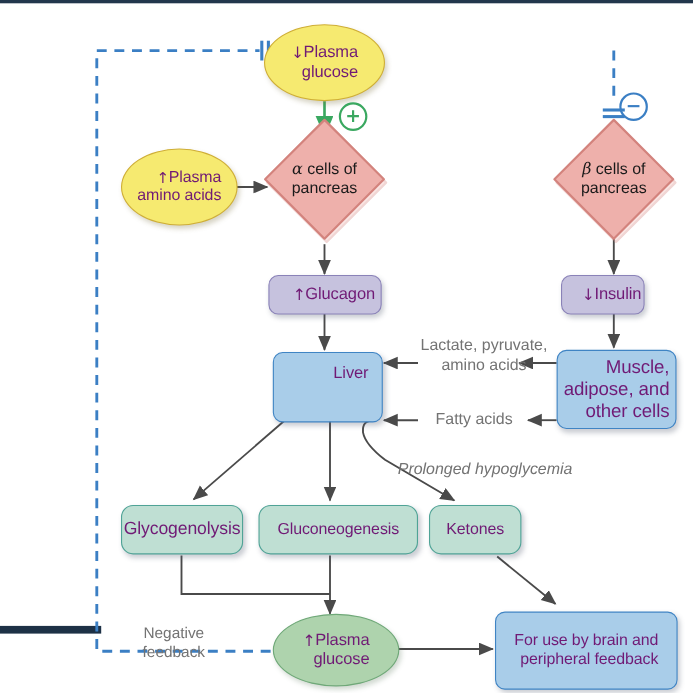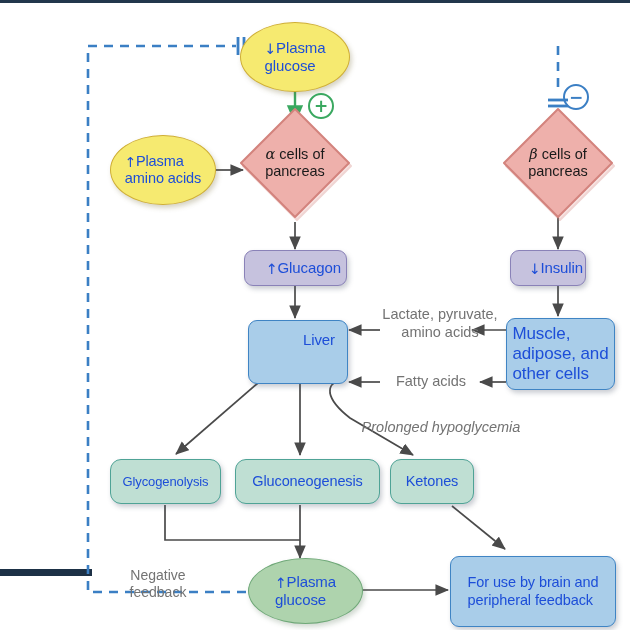--- a/index.html
+++ b/index.html
@@ -29,22 +29,22 @@
     position:absolute; left:0; top:0; width:630px; height:630px;
     pointer-events:none;
   }
   
   .node{
     position:absolute;
     box-sizing:border-box;
     display:flex;
     align-items:center;
     justify-content:center;
-    text-align:left;
-    color:#1d4ed8;
+    text-align:right;
+    color:#701a75;
     line-height:1.18;
     letter-spacing:-0.1px;
   }
   .node .lbl{ display:block; }
   .arrowch{
     font-family:"DejaVu Sans", sans-serif;
     font-size:0.95em;
     letter-spacing:-0.5px;
     position:relative;
     top:1px;
@@ -231,21 +231,21 @@
   </div>
 
   <div class="node box box-blue" style="left:506px; top:318px; width:109px; height:72px; font-size:17px;">
     <span>
       <span class="lbl">Muscle,</span>
       <span class="lbl">adipose, and</span>
       <span class="lbl">other cells</span>
     </span>
   </div>
 
-  <div class="node box box-green" style="left:110px; top:459px; width:111px; height:45px; font-size:13px;">
+  <div class="node box box-green" style="left:110px; top:459px; width:111px; height:45px; font-size:16px;">
     <span>Glycogenolysis</span>
   </div>
 
   <div class="node box box-green" style="left:235px; top:459px; width:145px; height:45px; font-size:14.5px;">
     <span>Gluconeogenesis</span>
   </div>
 
   <div class="node box box-green" style="left:390px; top:459px; width:84px; height:45px; font-size:14.5px;">
     <span>Ketones</span>
   </div>

